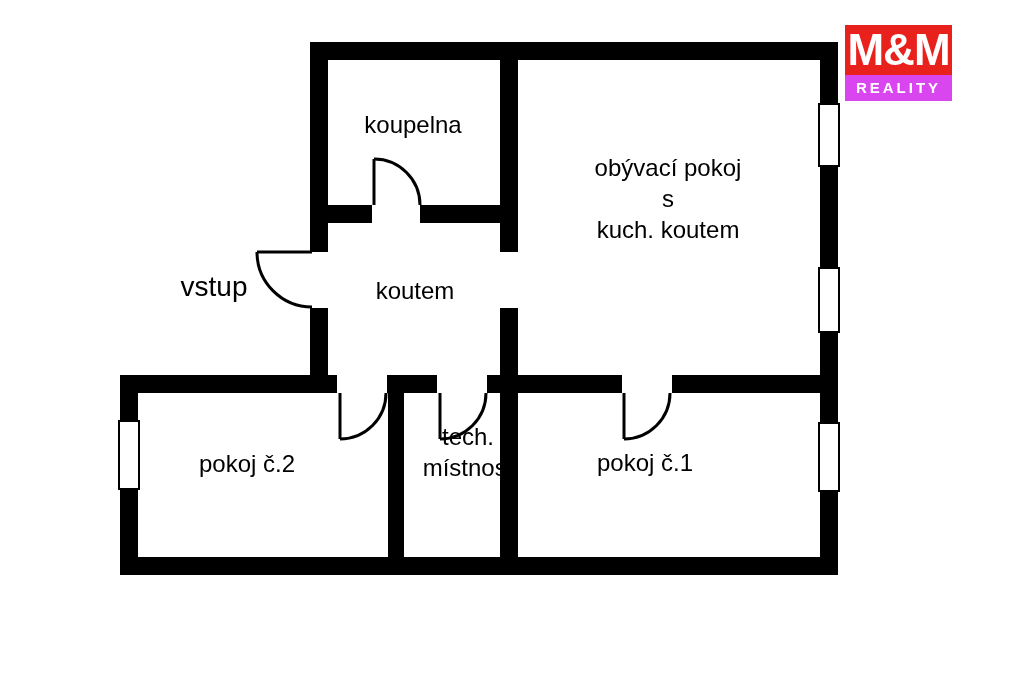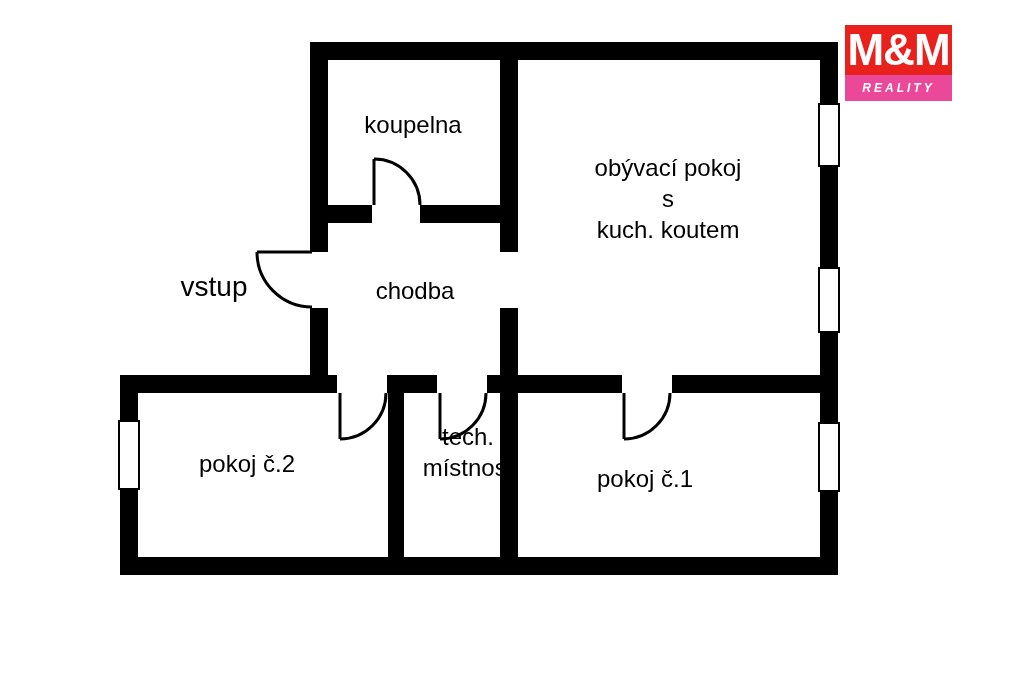--- a/index.html
+++ b/index.html
@@ -50,27 +50,27 @@
     color: #ffffff;
     font-weight: 700;
     font-size: 44px;
     line-height: 50px;
     display: flex; align-items: center; justify-content: center;
     overflow: hidden;
     letter-spacing: -1px;
   }
   #logo .logo-bottom {
     width: 100%; height: 26px;
-    background: #ec4899;
+    background: #d946ef;
     color: #ffffff;
     font-weight: 700;
-    font-size: 12px;
+    font-size: 15px;
     line-height: 26px;
     letter-spacing: 3px;
-    display: flex; align-items: center; justify-content: center; font-style: italic;
+    display: flex; align-items: center; justify-content: center;
   }
 </style>
 </head>
 <body>
 
 <div id="stage">
 
   <div class="wall" style="left:310px; top:42px;  width:528px; height:18px;"></div>
 
   <div class="wall" style="left:310px; top:42px;  width:18px; height:210px;"></div>
@@ -124,31 +124,31 @@
   </svg>
 
   <div class="room-label" style="left:668px; top:198px;">
     <div>obývací pokoj</div>
     <div>s</div>
     <div>kuch. koutem</div>
   </div>
 
   <div class="room-label" style="left:413px; top:124px;">koupelna</div>
 
-  <div class="room-label" style="left:415px; top:290px;">chodba</div>
+  <div class="room-label" style="left:415px; top:290px;">koutem</div>
 
   <div class="entrance-label" style="left:214px; top:287px;">vstup</div>
 
   <div class="room-label" style="left:247px; top:463px;">pokoj č.2</div>
 
   <div class="room-label" style="left:456px; top:452px;margin-left:12px;">
     <div>tech.</div>
     <div>místnost</div>
   </div>
 
-  <div class="room-label" style="left:645px; top:462px;margin-top:16px;">pokoj č.1</div>
+  <div class="room-label" style="left:645px; top:462px;">pokoj č.1</div>
 
   <div id="logo">
     <div class="logo-top">M&amp;M</div>
     <div class="logo-bottom">REALITY</div>
   </div>
 
 </div>
 
 </body></html>

